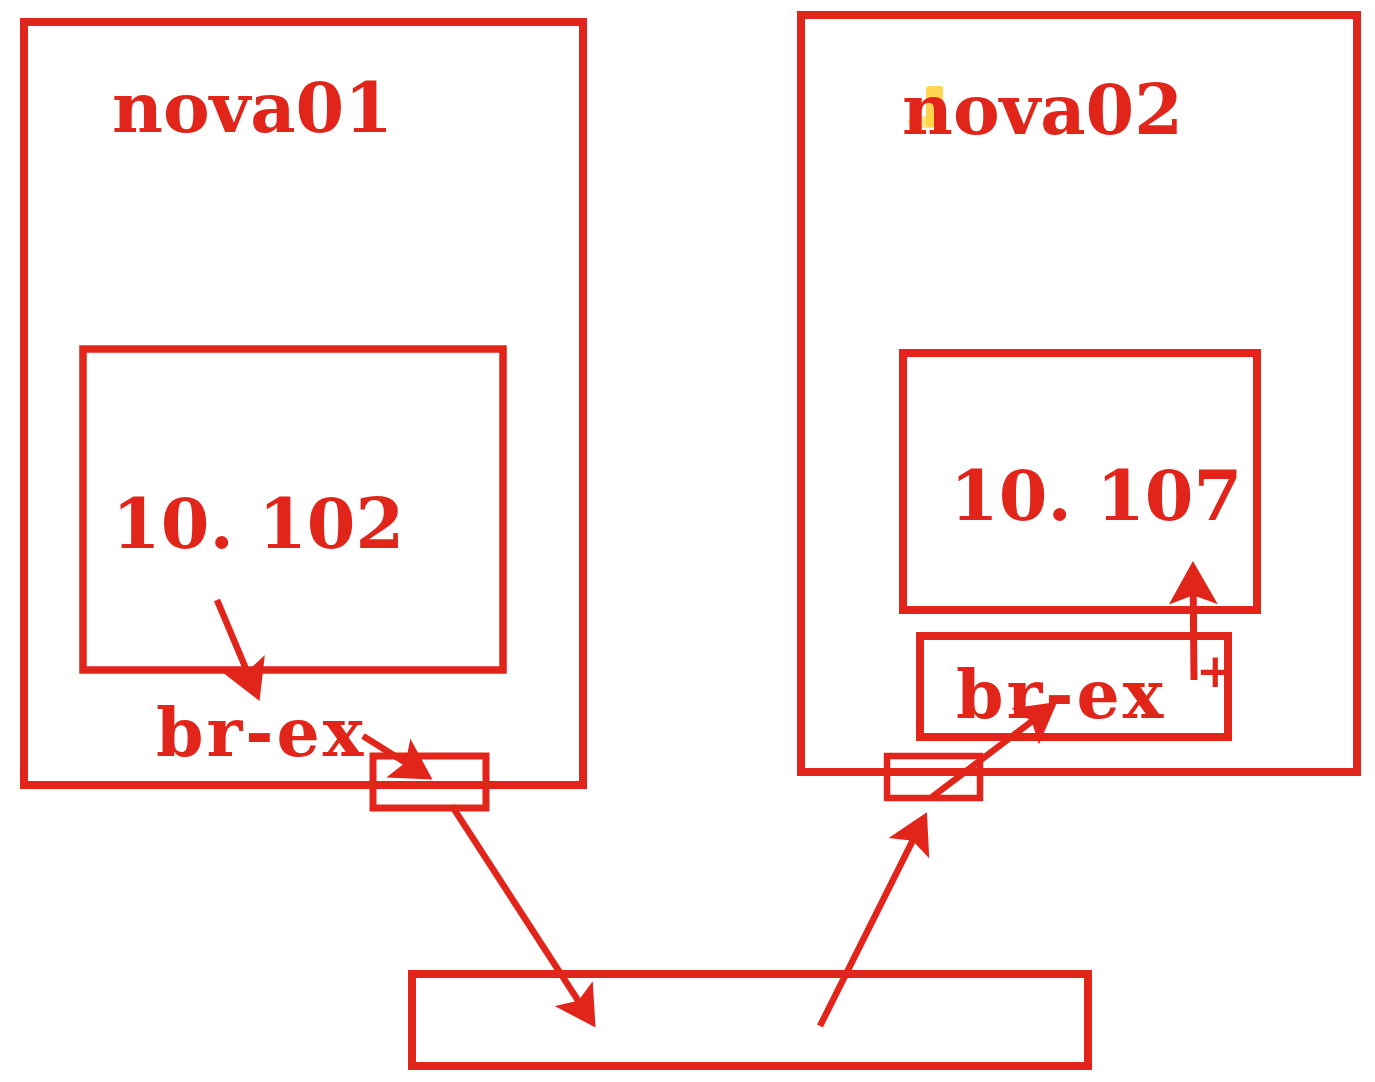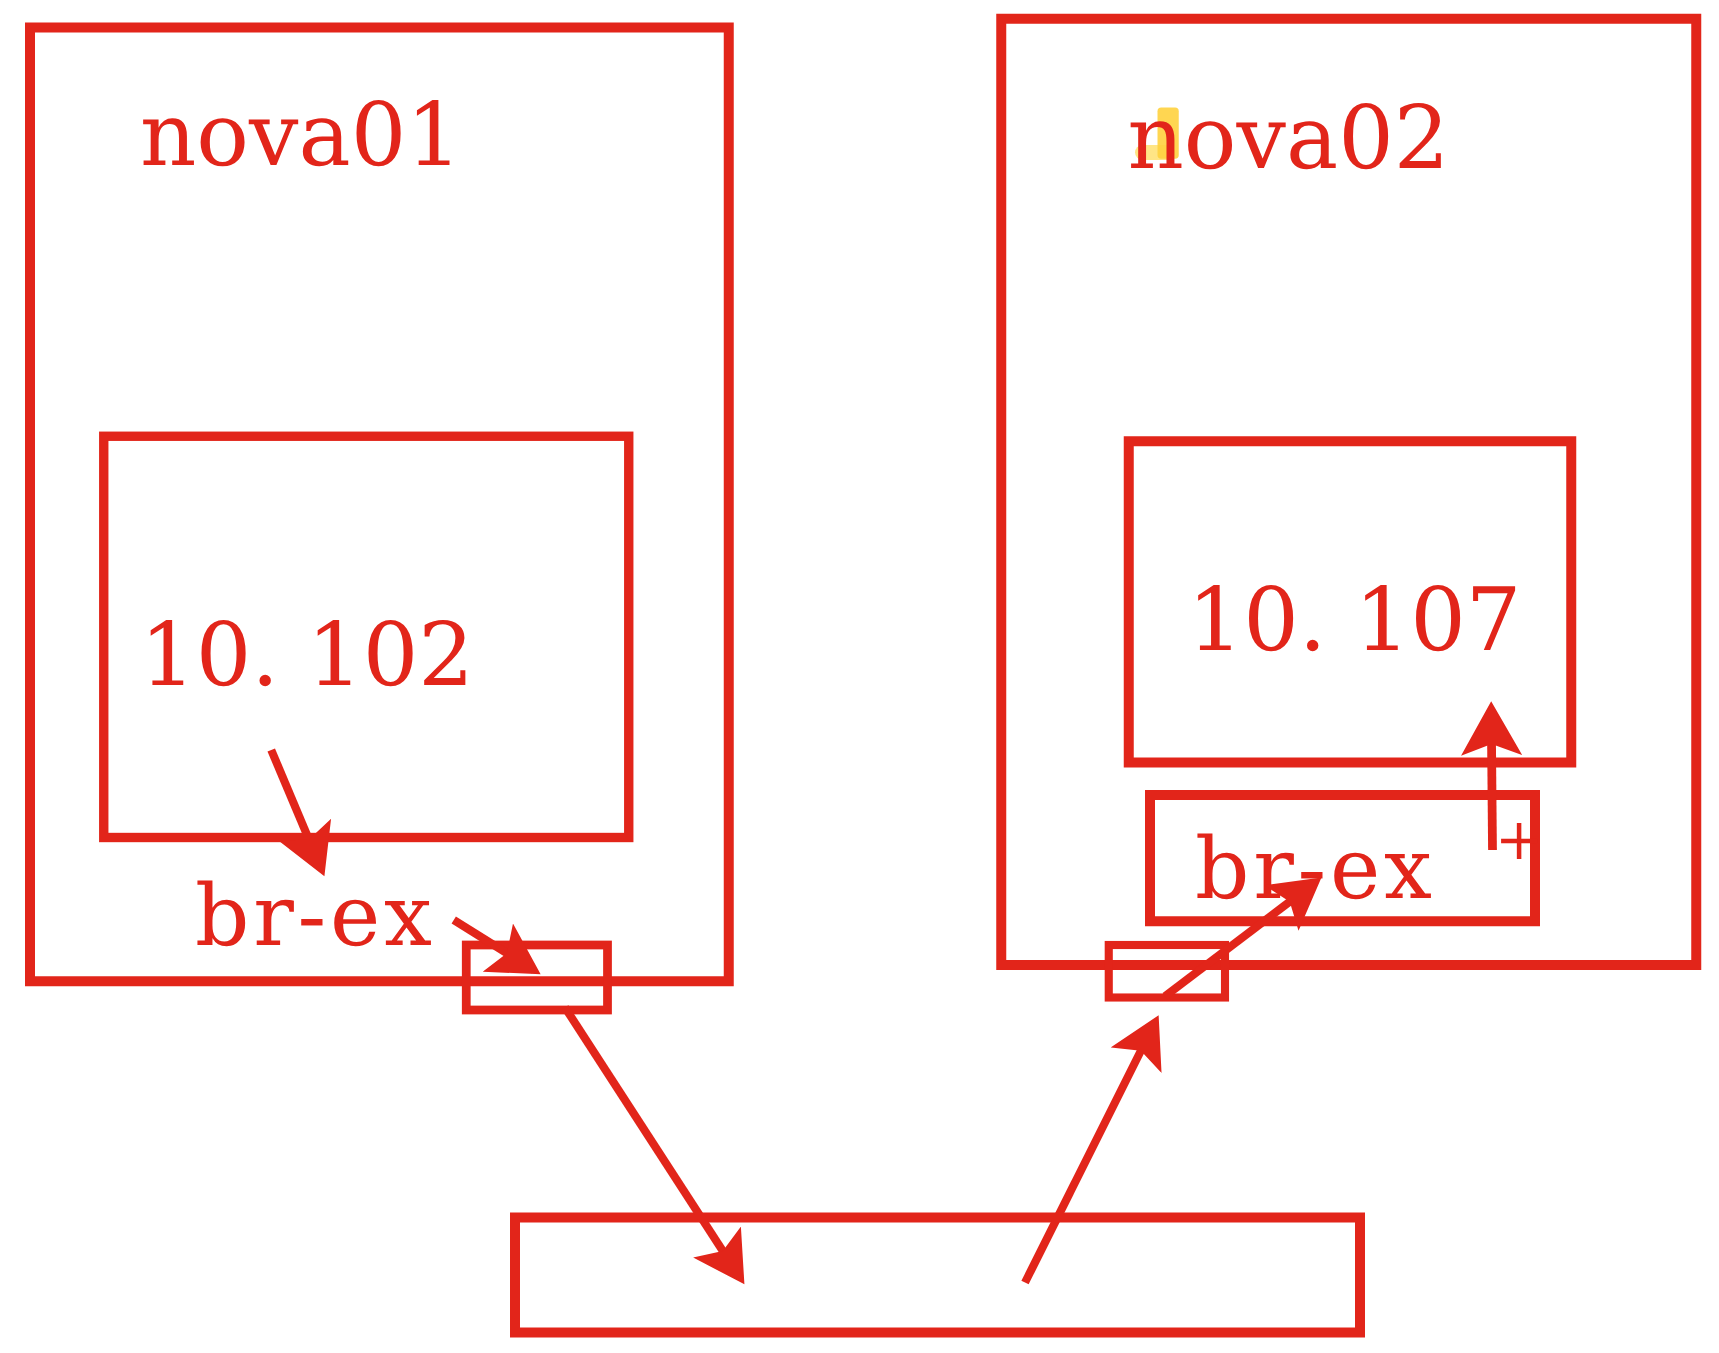--- a/index.html
+++ b/index.html
@@ -3,20 +3,21 @@
 <meta charset="utf-8">
 <style>
   html, body { margin: 0; padding: 0; background: #ffffff; }
   .stage {
     position: relative;
     width: 1375px;
     height: 1082px;
     background: var(--bg, #ffffff);
     overflow: hidden;
     font-family: "DejaVu Serif", serif;
+    font-weight: bold;
   }
   svg { position: absolute; left: 0; top: 0; }
   .stroke { fill: none; stroke: var(--red, #e2251a); }
   .fillred { fill: var(--red, #e2251a); }
   .hl  { fill: var(--yellow, #ffd23e); }
   .hl2 { fill: var(--yellow2, #ffe070); }
   text {
     fill: var(--red, #e2251a);
     font-family: "DejaVu Serif", serif;
     user-select: none;

